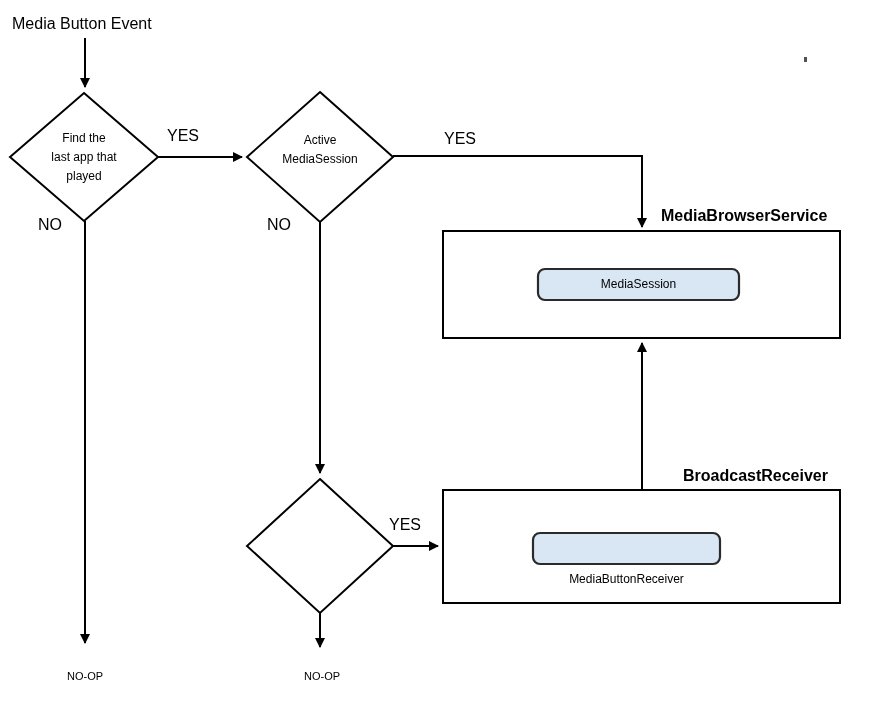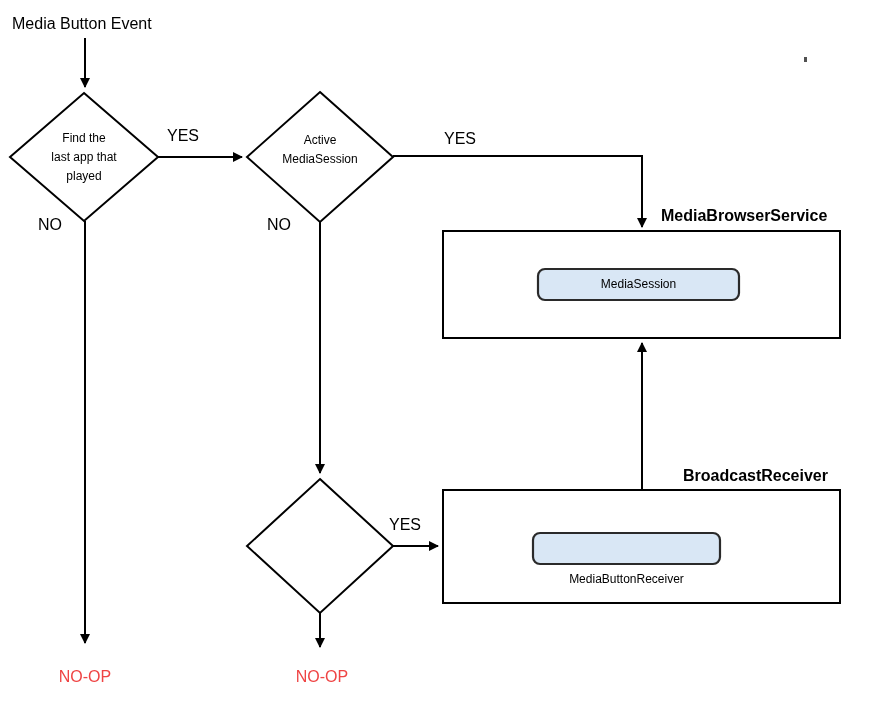--- a/index.html
+++ b/index.html
@@ -35,23 +35,23 @@
     display: flex;
     align-items: center;
     justify-content: center;
     text-align: center;
     font-size: 12px;
     line-height: 19px;
     color: #000000;
   }
   .term {
     position: absolute;
-    font-size: 16px;
+    font-size: 11px;
     line-height: 19px;
-    color: #ef4444;
+    color: #000000;
     text-align: center;
   }
 </style>
 </head>
 <body>
 
 <div id="stage">
 
   <svg id="diagram-svg" width="878" height="715" viewBox="0 0 878 715">
     <defs>

